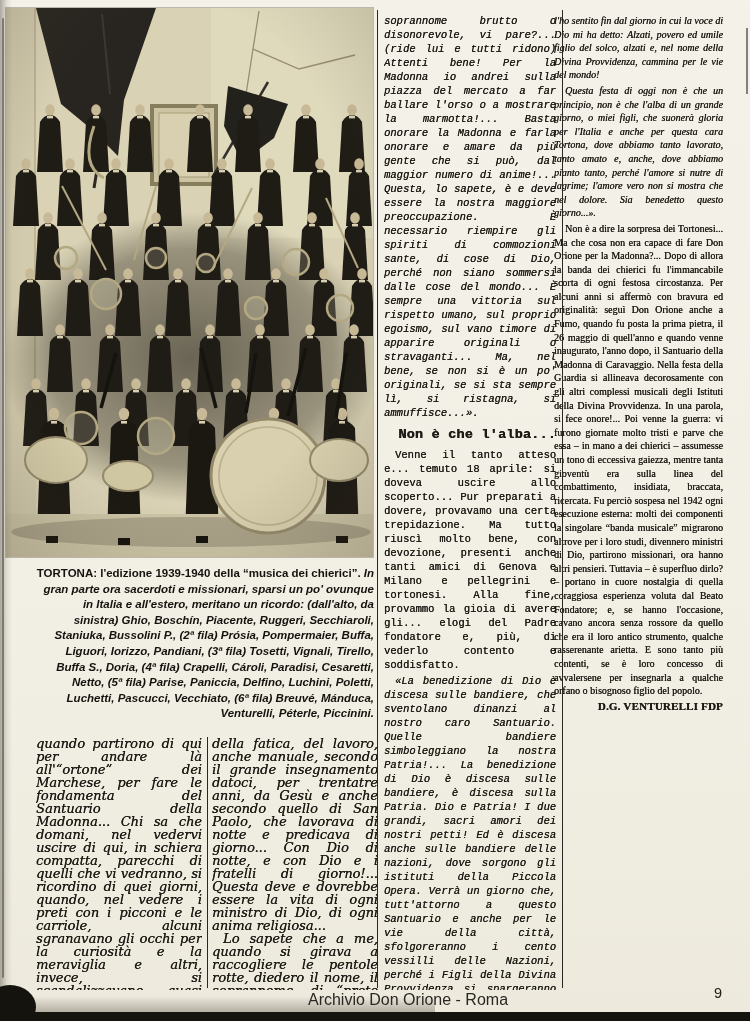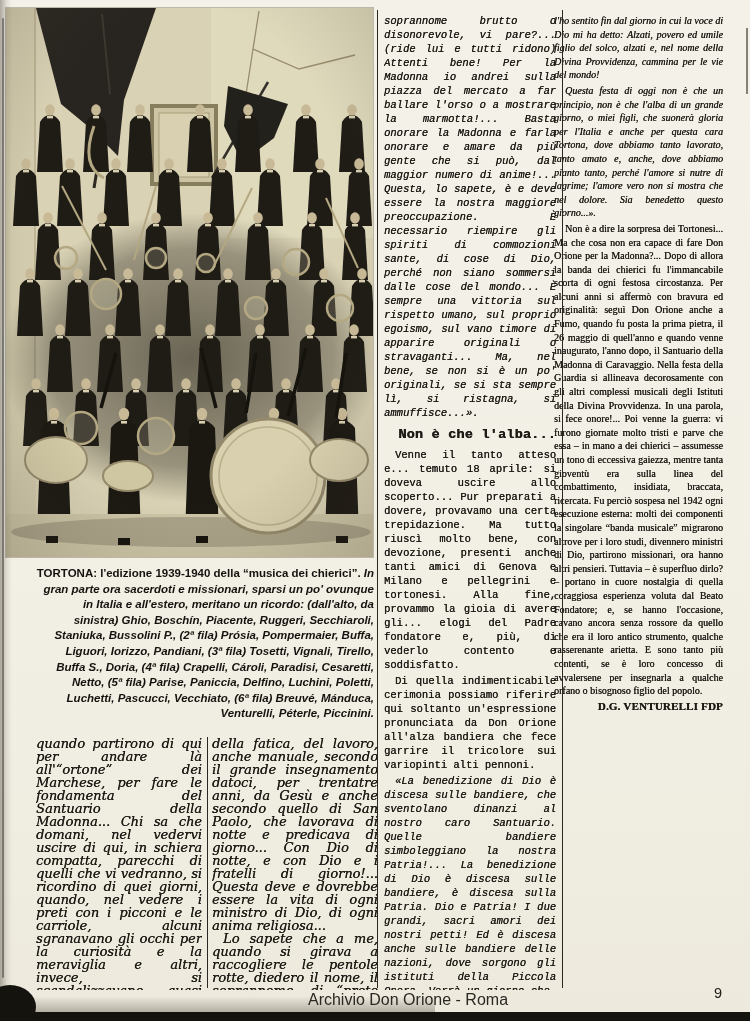--- a/index.html
+++ b/index.html
@@ -236,21 +236,20 @@
       <p>della fatica, del lavoro, anche manuale, secondo il grande insegnamento datoci, per trentatre anni, da Gesù e anche secondo quello di San Paolo, che lavorava di notte e predicava di giorno... Con Dio di notte, e con Dio e i fratelli di giorno!... Questa deve e dovrebbe essere la vita di ogni ministro di Dio, di ogni anima religiosa...</p>
       <p class="indent">Lo sapete che a me, quando si girava a raccogliere le pentole rotte, diedero il nome, il soprannome, di “prete delle pignatte rotte”... Non è poi un</p>
     </div>
   </div>
   <div class="rule-c"></div>
 
   <div class="col col-mid">
     <p class="it">soprannome brutto o disonorevole, vi pare?... (ride lui e tutti ridono) Attenti bene! Per la Madonna io andrei sulla piazza del mercato a far ballare l'orso o a mostrare la marmotta!... Basta onorare la Madonna e farla onorare e amare da più gente che si può, dal maggior numero di anime!... Questa, lo sapete, è e deve essere la nostra maggiore preoccupazione. È necessario riempire gli spiriti di commozioni sante, di cose di Dio, perché non siano sommersi dalle cose del mondo... È sempre una vittoria sul rispetto umano, sul proprio egoismo, sul vano timore di apparire originali o stravaganti... Ma, nel bene, se non si è un po' originali, se si sta sempre lì, si ristagna, si ammuffisce...».</p>
     <h2 class="heading">Non è che l'alba...</h2>
     <p class="indent">Venne il tanto atteso e... temuto 18 aprile: si doveva uscire allo scoperto... Pur preparati a dovere, provavamo una certa trepidazione. Ma tutto riuscì molto bene, con devozione, presenti anche tanti amici di Genova e Milano e pellegrini e tortonesi. Alla fine, provammo la gioia di avere gli... elogi del Padre fondatore e, più, di vederlo contento e soddisfatto.</p>
-    <p class="indent">Di quella indimenticabile cerimonia possiamo riferire qui soltanto un'espressione pronunciata da Don Orione all'alza bandiera che fece garrire il tricolore sui variopinti alti pennoni.</p>
     <p class="it indent">«La benedizione di Dio è discesa sulle bandiere, che sventolano dinanzi al nostro caro Santuario. Quelle bandiere simboleggiano la nostra Patria!... La benedizione di Dio è discesa sulle bandiere, è discesa sulla Patria. Dio e Patria! I due grandi, sacri amori dei nostri petti! Ed è discesa anche sulle bandiere delle nazioni, dove sorgono gli istituti della Piccola Opera. Verrà un giorno che, tutt'attorno a questo Santuario e anche per le vie della città, sfolgoreranno i cento vessilli delle Nazioni, perché i Figli della Divina Provvidenza si spargeranno per tutto il mondo, diffondendo il nome e la luce di Cristo. Io lo sento e</p>
   </div>
 
   <div class="col col-right">
     <p class="it">l'ho sentito fin dal giorno in cui la voce di Dio mi ha detto: Alzati, povero ed umile figlio del solco, alzati e, nel nome della Divina Provvidenza, cammina per le vie del mondo!</p>
     <p class="it indent">Questa festa di oggi non è che un principio, non è che l'alba di un grande giorno, o miei figli, che suonerà gloria per l'Italia e anche per questa cara Tortona, dove abbiamo tanto lavorato, tanto amato e, anche, dove abbiamo pianto tanto, perché l'amore si nutre di lagrime; l'amore vero non si mostra che nel dolore. Sia benedetto questo giorno...».</p>
     <p class="indent">Non è a dire la sorpresa dei Tortonesi... Ma che cosa non era capace di fare Don Orione per la Madonna?... Dopo di allora la banda dei chierici fu l'immancabile scorta di ogni festosa circostanza. Per alcuni anni si affermò con bravura ed originalità: seguì Don Orione anche a Fumo, quando fu posta la prima pietra, il 26 maggio di quell'anno e quando venne inaugurato, l'anno dopo, il Santuario della Madonna di Caravaggio. Nella festa della Guardia si allineava decorosamente con gli altri complessi musicali degli Istituti della Divina Provvidenza. In una parola, si fece onore!... Poi venne la guerra: vi furono giornate molto tristi e parve che essa – in mano a dei chierici – assumesse un tono di eccessiva gaiezza, mentre tanta gioventù era sulla linea del combattimento, insidiata, braccata, ricercata. Fu perciò sospesa nel 1942 ogni esecuzione esterna: molti dei componenti la singolare “banda musicale” migrarono altrove per i loro studi, divennero ministri di Dio, partirono missionari, ora hanno altri pensieri. Tuttavia – è superfluo dirlo? – portano in cuore nostalgia di quella coraggiosa esperienza voluta dal Beato Fondatore; e, se hanno l'occasione, cavano ancora senza rossore da quello che era il loro antico strumento, qualche rasserenante arietta. E sono tanto più contenti, se è loro concesso di avvalersene per insegnarla a qualche orfano o bisognoso figlio del popolo.</p>
     <p class="signature">D.G. VENTURELLI FDP</p>
   </div>
 

